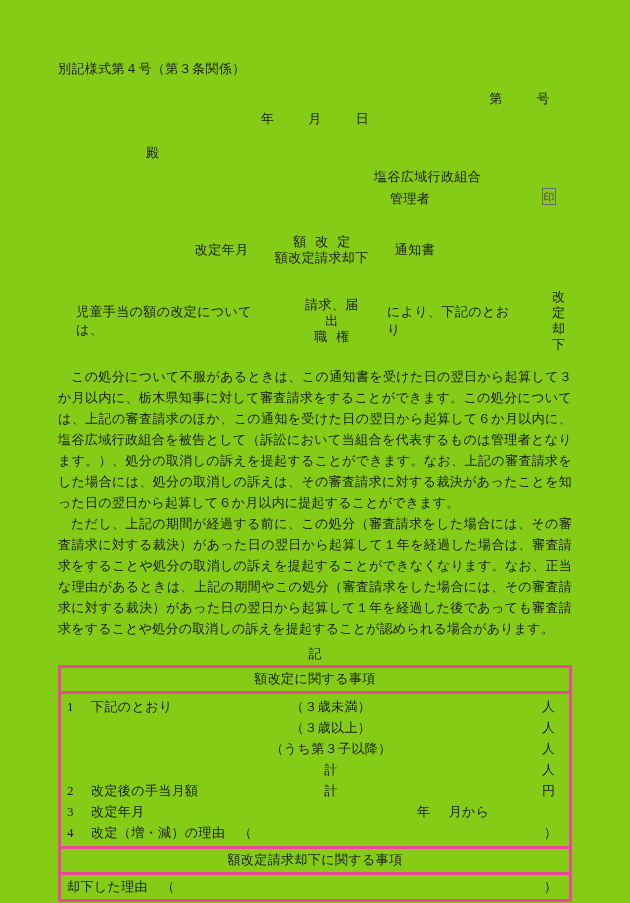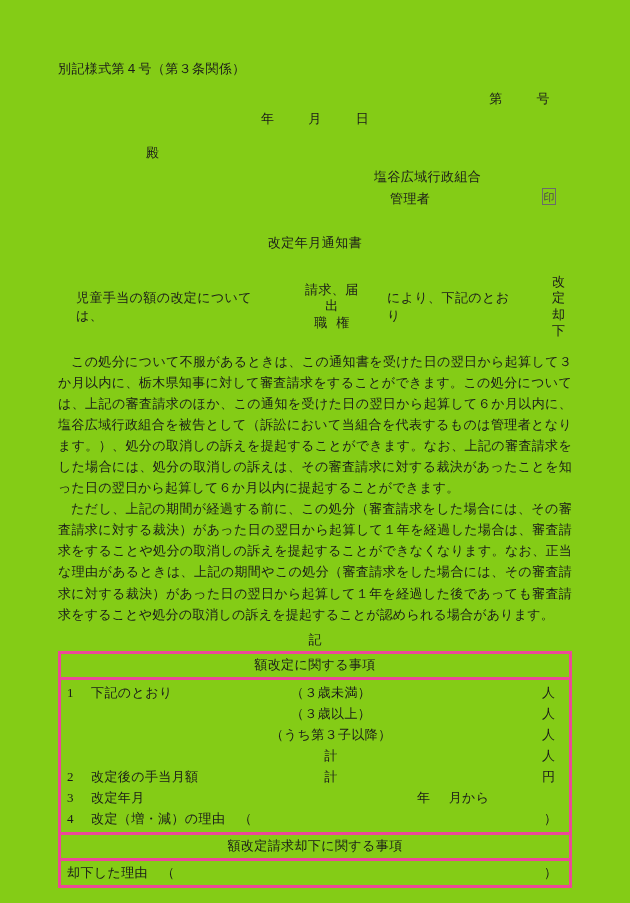--- a/index.html
+++ b/index.html
@@ -220,20 +220,24 @@
     </div>
 
     <div class="issuer">
       <span class="org">塩谷広域行政組合</span>
       <span class="role">管理者</span>
       <span class="seal">印</span>
     </div>
 
     <div class="title-row">
       <span class="t-left">改定年月</span>
+      <span class="t-stack">
+        <span class="top">額改定</span>
+        <span class="bot">額改定請求却下</span>
+      </span>
       <span class="t-right">通知書</span>
     </div>
 
     <div class="lead-row">
       <span class="seg">児童手当の額の改定については、</span>
       <span class="lead-stack">
         <span class="top">請求、届出</span>
         <span class="bot">職権</span>
       </span>
       <span class="seg">により、下記のとおり</span>

